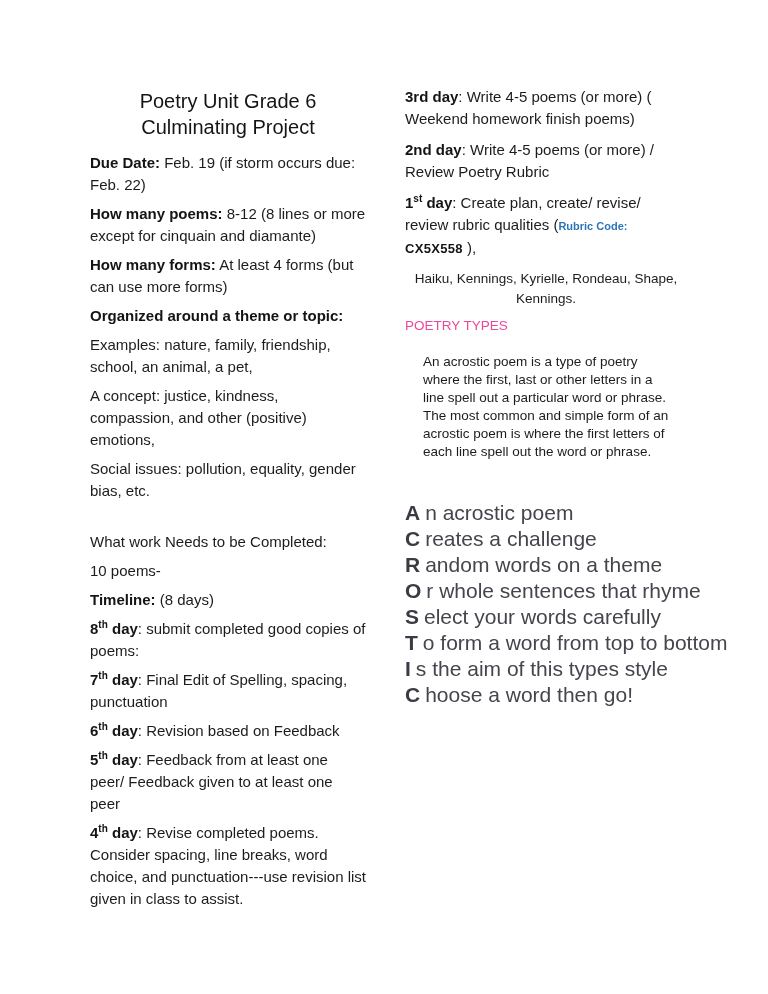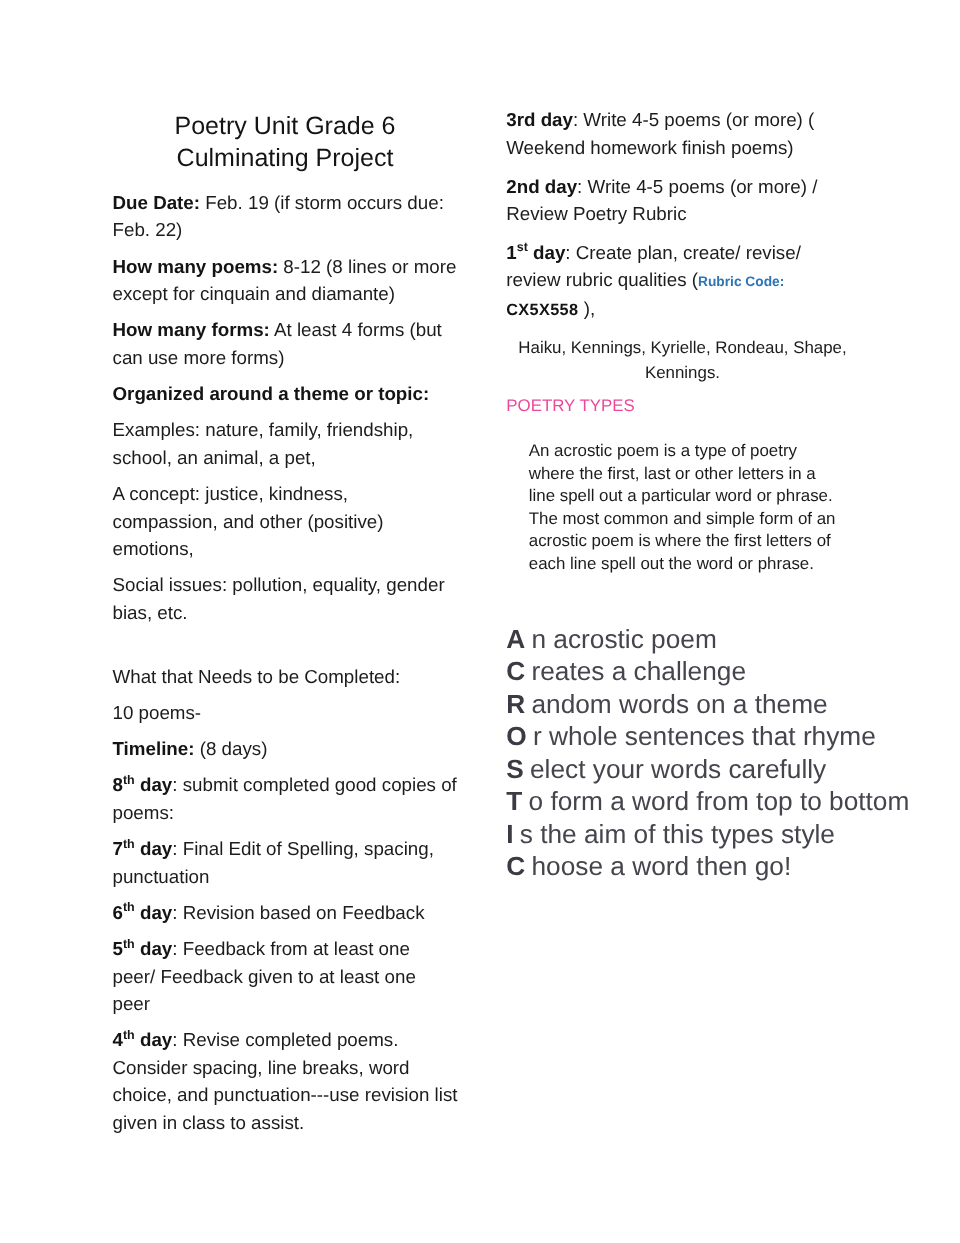--- a/index.html
+++ b/index.html
@@ -105,21 +105,21 @@
       <span>Culminating Project</span>
     </h1>
 
     <p class="para"><strong>Due Date:</strong><span> Feb. 19 (if storm occurs due: Feb. 22)</span></p>
     <p class="para"><strong>How many poems:</strong><span> 8-12 (8 lines or more except for cinquain and diamante)</span></p>
     <p class="para"><strong>How many forms:</strong><span> At least 4 forms (but can use more forms)</span></p>
     <p class="para"><strong>Organized around a theme or topic:</strong><span></span></p>
     <p class="para"><strong></strong><span> Examples: nature, family, friendship, school, an animal, a pet,</span></p>
     <p class="para"><strong></strong><span>A concept: justice, kindness, compassion, and other (positive) emotions,</span></p>
     <p class="para"><strong></strong><span>Social issues: pollution, equality, gender bias, etc.</span></p>
-    <p class="para mt-gap"><strong></strong><span>What that Needs to be Completed:</span></p>
+    <p class="para mt-gap"><strong></strong><span>What work Needs to be Completed:</span></p>
     <p class="para"><strong></strong><span>10 poems-</span></p>
     <p class="para"><strong>Timeline:</strong><span>  (8 days)</span></p>
 
     <p class="para"><strong><span>8</span><sup class="ord">th</sup><span> day</span></strong><span>: submit completed good copies of poems:</span></p>
     <p class="para"><strong><span>7</span><sup class="ord">th</sup><span> day</span></strong><span>:  Final Edit of Spelling, spacing, punctuation</span></p>
     <p class="para"><strong><span>6</span><sup class="ord">th</sup><span> day</span></strong><span>: Revision based on Feedback</span></p>
     <p class="para"><strong><span>5</span><sup class="ord">th</sup><span> day</span></strong><span>: Feedback from at least one peer/ Feedback given to at least one peer</span></p>
     <p class="para"><strong><span>4</span><sup class="ord">th</sup><span> day</span></strong><span>: Revise completed poems. Consider spacing, line breaks, word choice, and punctuation---use revision list given in class to assist.</span></p>
   </div>
 

